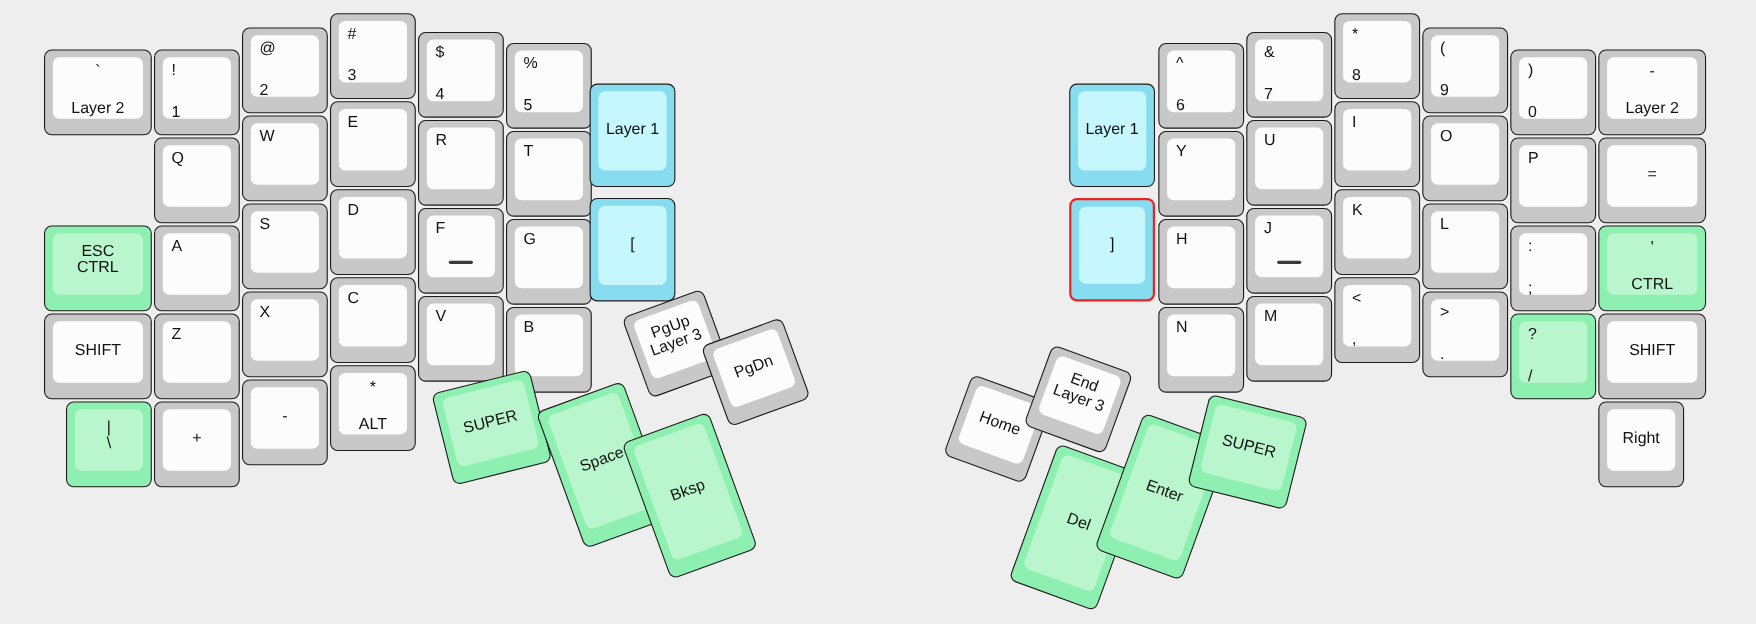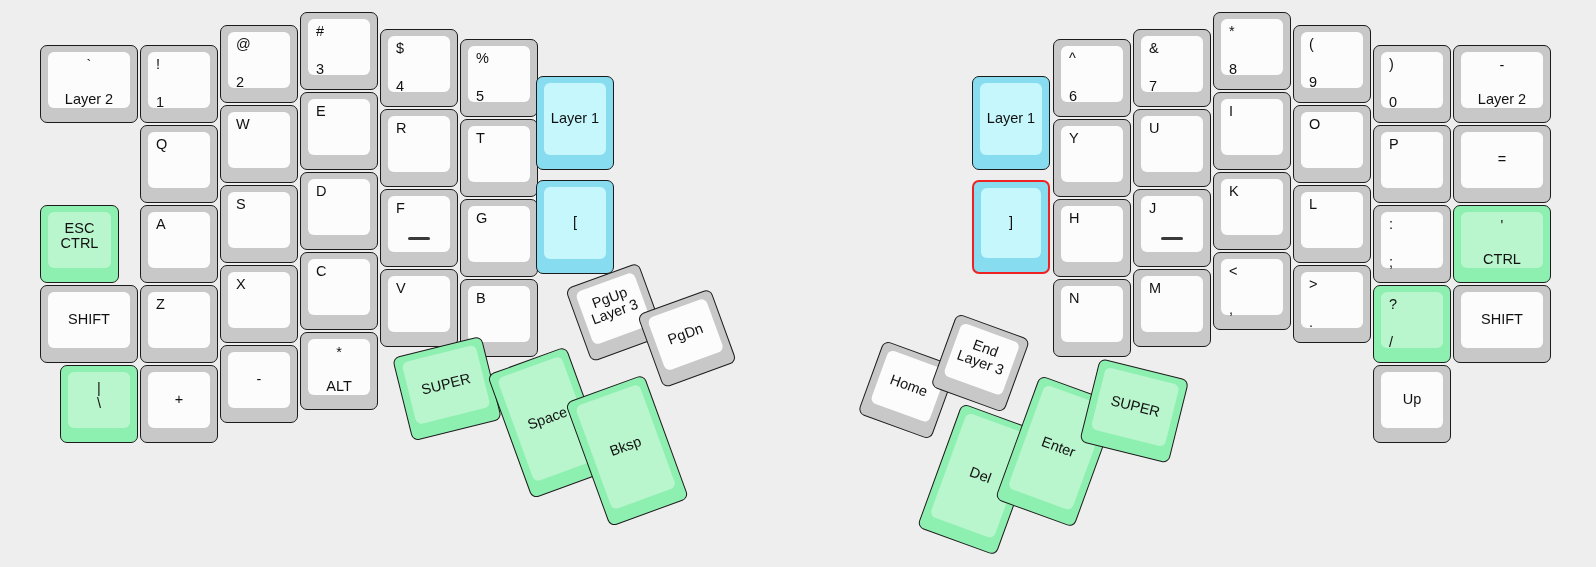--- a/index.html
+++ b/index.html
@@ -64,21 +64,21 @@
         <div class="cap">
           <div class="lg lg-tl">!</div>
           <div class="lg lg-bl">1</div>
         </div>
       </div>
       <div class="key" style="left: 140px; top: 125px; width: 78px; height: 78px; --bezel: #c8c8c8; --cap: #fcfcfc;">
         <div class="cap">
           <div class="lg lg-tl">Q</div>
         </div>
       </div>
-      <div class="key" style="left: 40px; top: 205px; width: 79px; height: 78px; --bezel: #8ef0b0; --cap: #b9f5cd;">
+      <div class="key" style="left: 40px; top: 205px; width: 98px; height: 78px; --bezel: #8ef0b0; --cap: #b9f5cd;">
         <div class="cap">
           <div class="lg lg-c2">ESC
 CTRL</div>
         </div>
       </div>
       <div class="key" style="left: 140px; top: 205px; width: 78px; height: 78px; --bezel: #c8c8c8; --cap: #fcfcfc;">
         <div class="cap">
           <div class="lg lg-tl">A</div>
         </div>
       </div>
@@ -350,45 +350,45 @@
           <div class="lg lg-tl">:</div>
           <div class="lg lg-bl">;</div>
         </div>
       </div>
       <div class="key" style="left: 1373px; top: 285px; width: 78px; height: 78px; --bezel: #8ef0b0; --cap: #b9f5cd;">
         <div class="cap">
           <div class="lg lg-tl">?</div>
           <div class="lg lg-bl">/</div>
         </div>
       </div>
-      <div class="key" style="left: 1373px; top: 365px; width: 78px; height: 78px; --bezel: #c8c8c8; --cap: #fcfcfc;">
-        <div class="cap">
-          <div class="lg lg-c">Up</div>
-        </div>
-      </div>
       <div class="key" style="left: 1453px; top: 45px; width: 98px; height: 78px; --bezel: #c8c8c8; --cap: #fcfcfc;">
         <div class="cap">
           <div class="lg lg-ct">-</div>
           <div class="lg lg-cb">Layer 2</div>
         </div>
       </div>
       <div class="key" style="left: 1453px; top: 125px; width: 98px; height: 78px; --bezel: #c8c8c8; --cap: #fcfcfc;">
         <div class="cap">
           <div class="lg lg-c">=</div>
         </div>
       </div>
       <div class="key" style="left: 1453px; top: 205px; width: 98px; height: 78px; --bezel: #8ef0b0; --cap: #b9f5cd;">
         <div class="cap">
           <div class="lg lg-ct">'</div>
           <div class="lg lg-cb">CTRL</div>
         </div>
       </div>
       <div class="key" style="left: 1453px; top: 285px; width: 98px; height: 78px; --bezel: #c8c8c8; --cap: #fcfcfc;">
         <div class="cap">
           <div class="lg lg-c">SHIFT</div>
+        </div>
+      </div>
+      <div class="key" style="left: 1453px; top: 365px; width: 78px; height: 78px; --bezel: #c8c8c8; --cap: #fcfcfc;">
+        <div class="cap">
+          <div class="lg lg-c">Right</div>
         </div>
       </div>
       <div class="key" style="left: 884px; top: 340px; width: 78px; height: 78px; --bezel: #c8c8c8; --cap: #fcfcfc; transform: rotate(20deg);">
         <div class="cap">
           <div class="lg lg-c">Home</div>
         </div>
       </div>
       <div class="key" style="left: 957px; top: 313px; width: 78px; height: 78px; --bezel: #c8c8c8; --cap: #fcfcfc; transform: rotate(20deg);">
         <div class="cap">
           <div class="lg lg-c2">End

